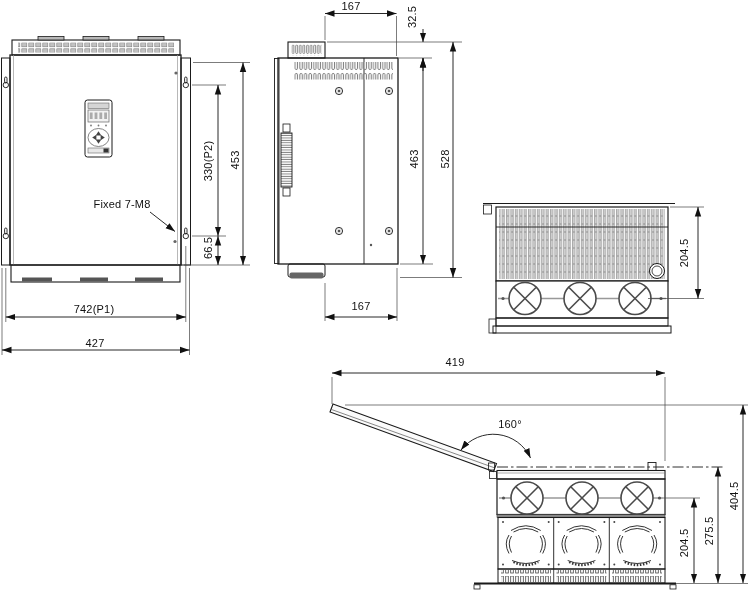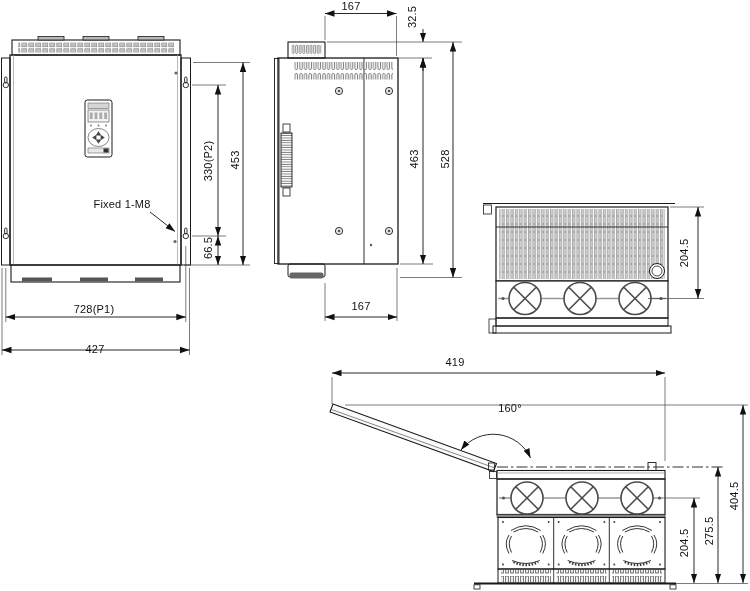--- a/index.html
+++ b/index.html
@@ -258,34 +258,34 @@
     <line x1="676" y1="583.5" x2="748" y2="583.5"></line>
     <g stroke="#111" stroke-width="0.9">
       <line x1="332" y1="373" x2="665" y2="373" marker-start="url(#mA)" marker-end="url(#mA)"></line>
       <line x1="694" y1="498" x2="694" y2="583" marker-start="url(#mA)" marker-end="url(#mA)"></line>
       <line x1="718" y1="467" x2="718" y2="583" marker-start="url(#mA)" marker-end="url(#mA)"></line>
       <line x1="743" y1="405" x2="743" y2="583" marker-start="url(#mA)" marker-end="url(#mA)"></line>
     </g>
   </g>
 </svg>
 
-<div class="lbl" style="left:122px; top:204px;">Fixed 1-M8</div>
-<div class="lbl" style="left:94px;  top:309px;">728(P1)</div>
-<div class="lbl" style="left:95px;  top:343px;margin-top:6px;">427</div>
+<div class="lbl" style="left:122px; top:204px;">Fixed 7-M8</div>
+<div class="lbl" style="left:94px;  top:309px;">742(P1)</div>
+<div class="lbl" style="left:95px;  top:343px;">427</div>
 <div class="lbl rot" style="left:208px; top:161px;">330(P2)</div>
 <div class="lbl rot" style="left:235px; top:160px;">453</div>
 <div class="lbl rot" style="left:208px; top:248px;">66.5</div>
 
 <div class="lbl" style="left:351px; top:6px;">167</div>
 <div class="lbl rot" style="left:412px; top:17px;">32.5</div>
 <div class="lbl rot" style="left:414px; top:159px;">463</div>
 <div class="lbl rot" style="left:445px; top:159px;">528</div>
 <div class="lbl" style="left:361px; top:306px;">167</div>
 
 <div class="lbl rot" style="left:684px; top:253px;">204.5</div>
 
 <div class="lbl" style="left:455px; top:362px;">419</div>
-<div class="lbl" style="left:510px; top:408px;text-align:right;">160°</div>
+<div class="lbl" style="left:510px; top:424px;text-align:right;">160°</div>
 <div class="lbl rot" style="left:684px; top:543px;">204.5</div>
 <div class="lbl rot" style="left:709px; top:531px;">275.5</div>
 <div class="lbl rot" style="left:734px; top:496px;">404.5</div>
 
 </div>
 
 </body></html>

